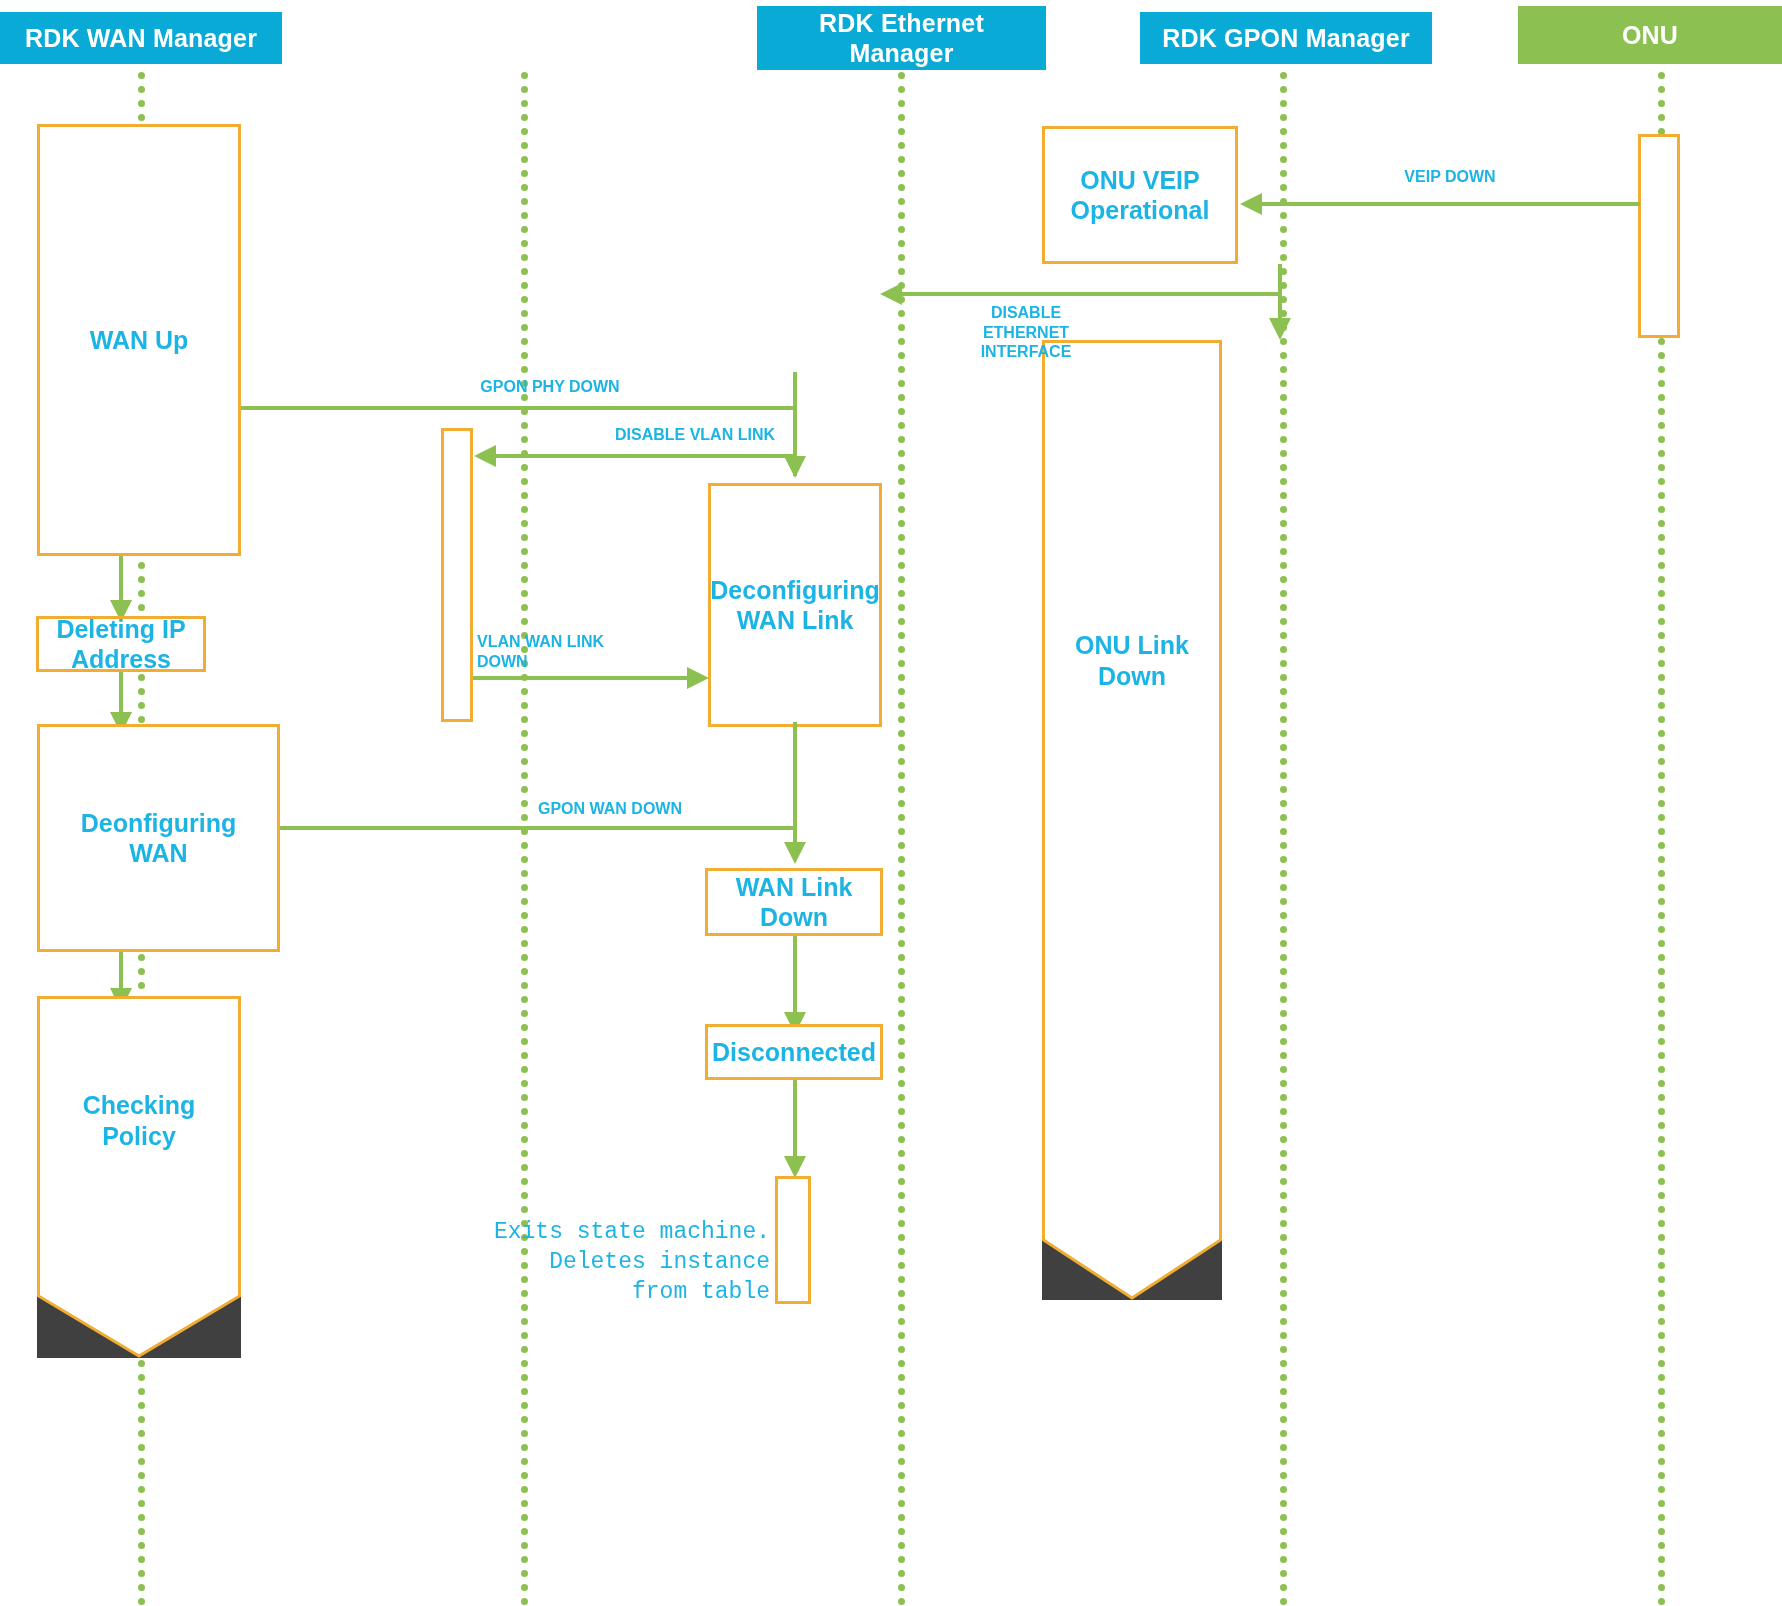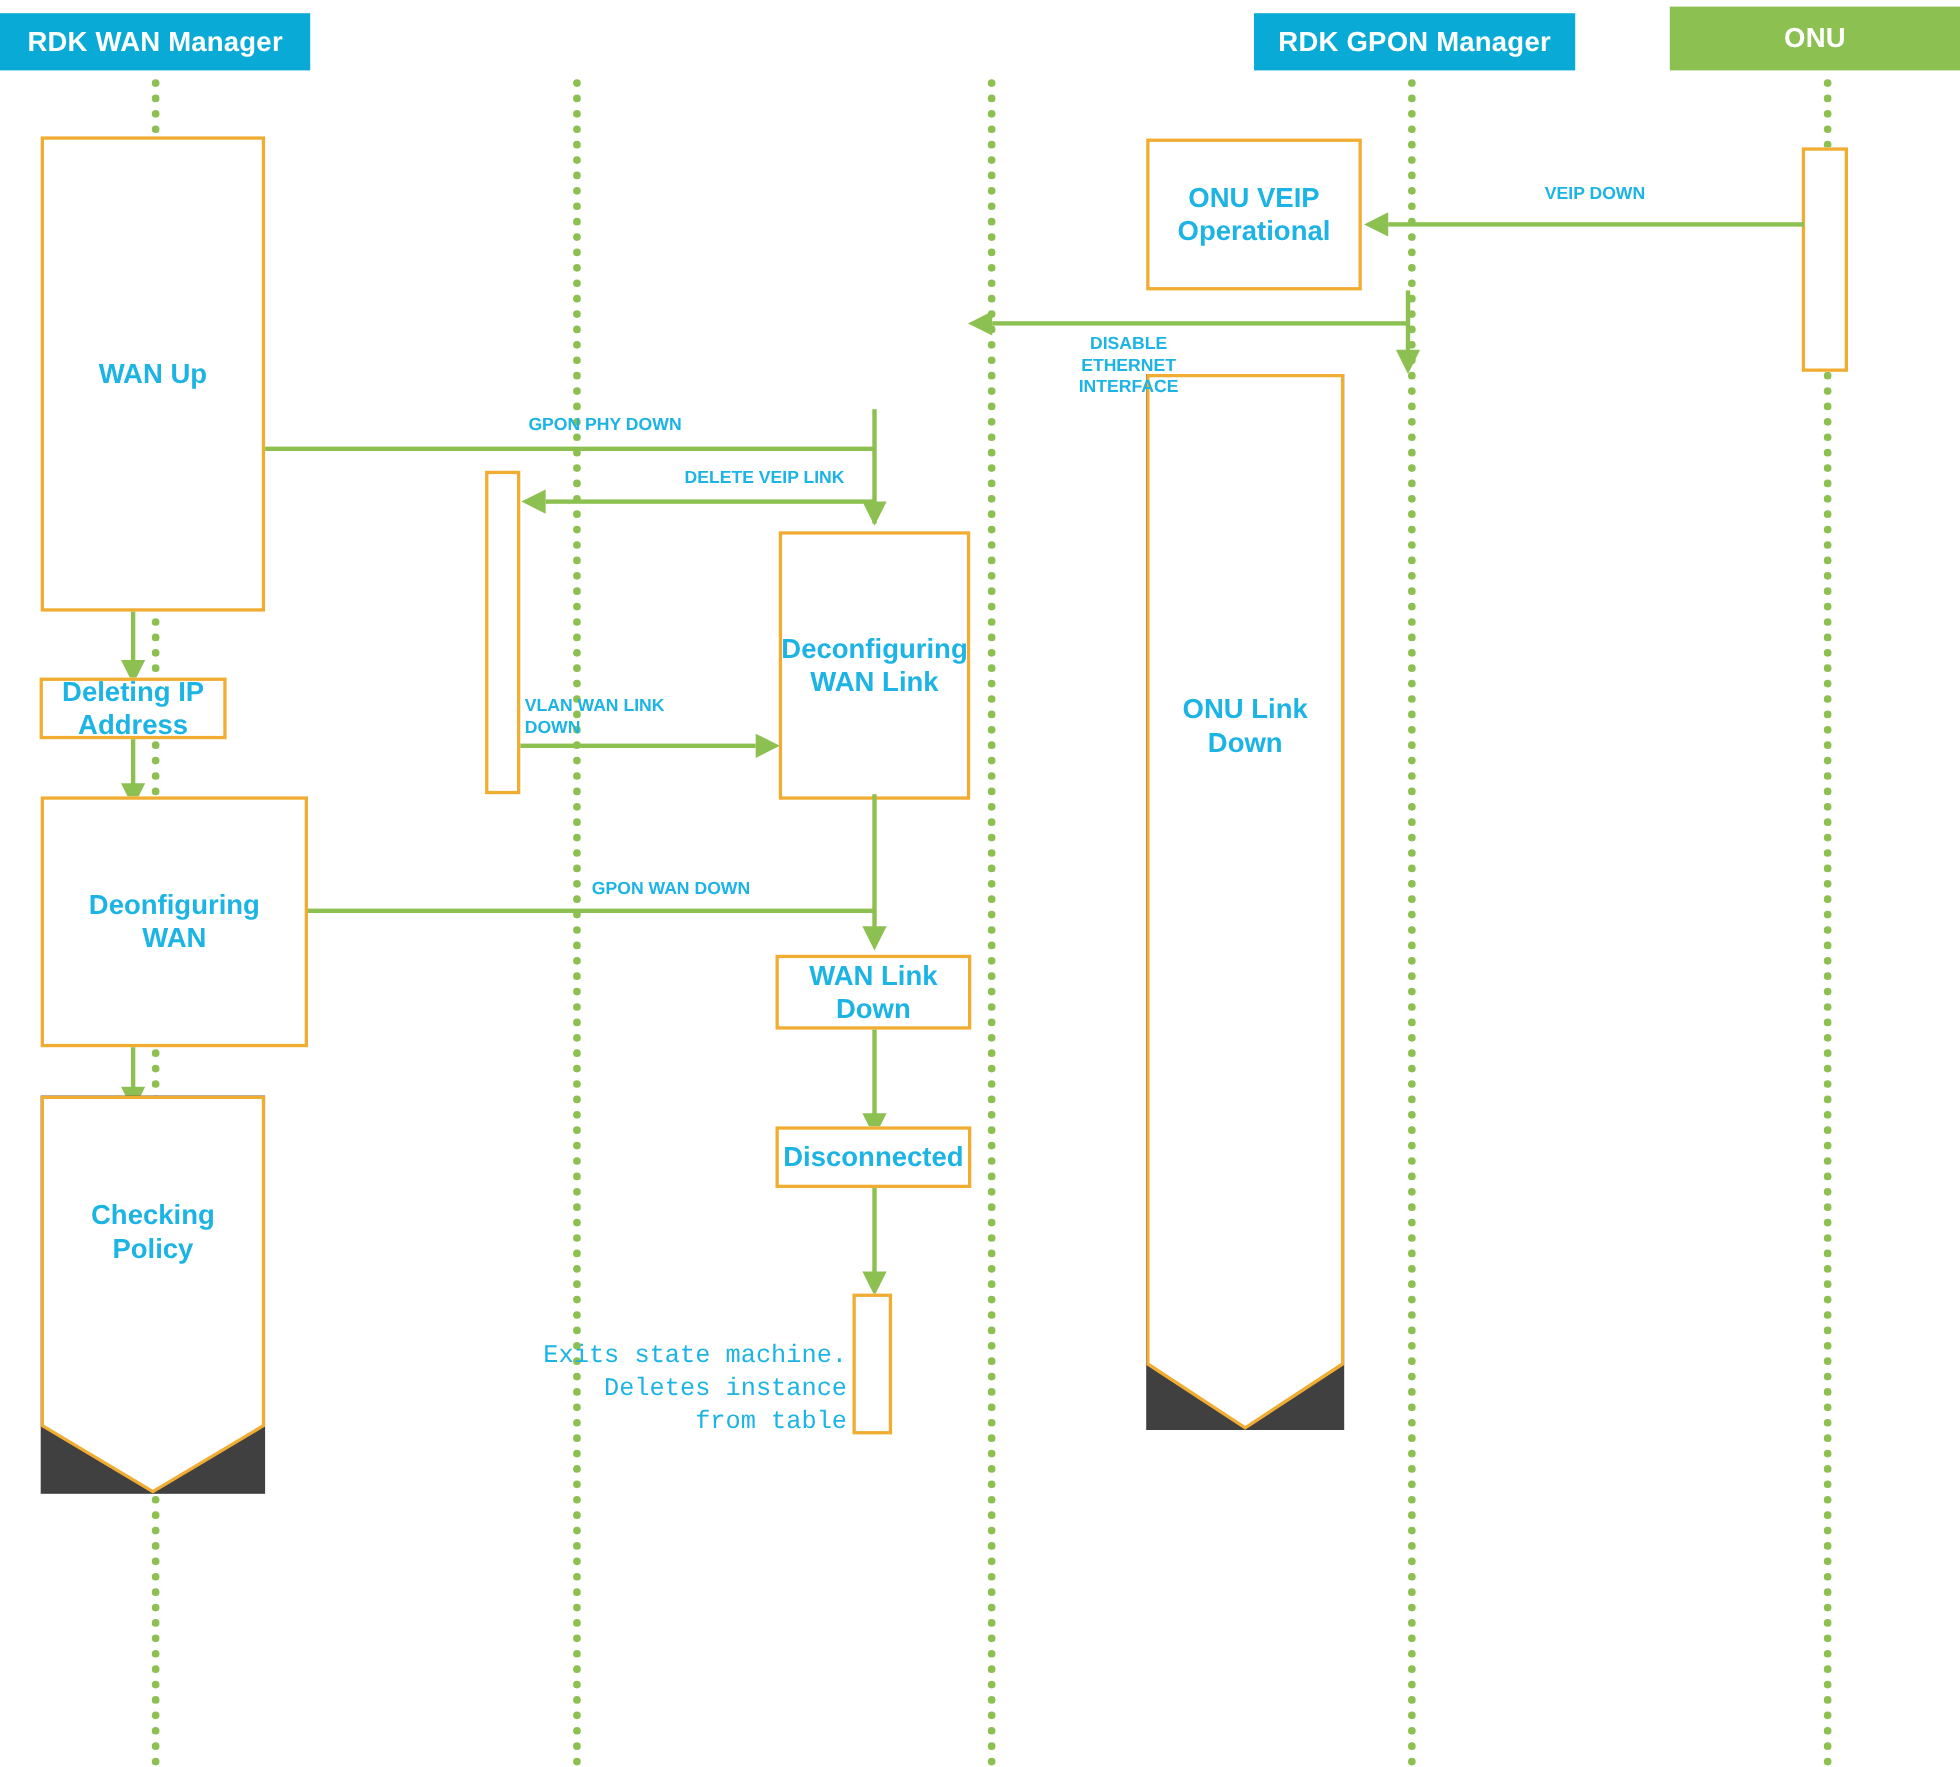--- a/index.html
+++ b/index.html
@@ -60,20 +60,24 @@
   <div class="lifeline" style="left:521px;top:72px;height:1534px;"></div>
   <div class="lifeline" style="left:898px;top:72px;height:1534px;"></div>
   <div class="lifeline" style="left:1280px;top:72px;height:1534px;"></div>
   <div class="lifeline" style="left:1658px;top:72px;height:1534px;"></div>
 
   <div class="header" style="left:0px;top:12px;width:282px;height:52px;background:#09abd6;">
     <span>RDK WAN Manager</span>
   </div>
 
 
+  <div class="header" style="left:757px;top:6px;width:289px;height:64px;background:#09abd6;white-space:pre-line;">
+    <span>RDK Ethernet
+Manager</span>
+  </div>
 
   <div class="header" style="left:1140px;top:12px;width:292px;height:52px;background:#09abd6;">
     <span>RDK GPON Manager</span>
   </div>
 
   <div class="header" style="left:1518px;top:6px;width:264px;height:58px;background:#8cc152;">
     <span>ONU</span>
   </div>
 
   <div class="box" style="left:1638px;top:134px;width:42px;height:204px;font-size:0;">
@@ -139,21 +143,21 @@
   <div class="note" style="left:490px;top:1218px;width:280px;white-space:pre-line;font-family:Liberation Mono, monospace;">Exits state machine.
 Deletes instance
 from table</div>
 
   <div class="msg-line" style="left:240px;top:406px;width:556px;height:4px;"></div>
   <div class="arrow-head ah-left" style="left:212px;top:397px;"></div>
   <div class="msg-label center" style="left:340px;top:377px;width:420px;">GPON PHY DOWN</div>
 
   <div class="msg-line" style="left:496px;top:454px;width:300px;height:4px;"></div>
   <div class="arrow-head ah-left" style="left:474px;top:445px;"></div>
-  <div class="msg-label center" style="left:480px;top:425px;width:430px;">DELETE VEIP LINK</div>
+  <div class="msg-label center" style="left:480px;top:425px;width:430px;">DISABLE VLAN LINK</div>
 
   <div class="box" style="left:441px;top:428px;width:32px;height:294px;font-size:0;">
     <span></span>
   </div>
 
   <div class="msg-line" style="left:473px;top:676px;width:214px;height:4px;"></div>
   <div class="arrow-head ah-right" style="left:687px;top:667px;"></div>
   <div class="msg-label left" style="left:477px;top:632px;width:250px;white-space:pre-line;">VLAN WAN LINK
 DOWN</div>
 

